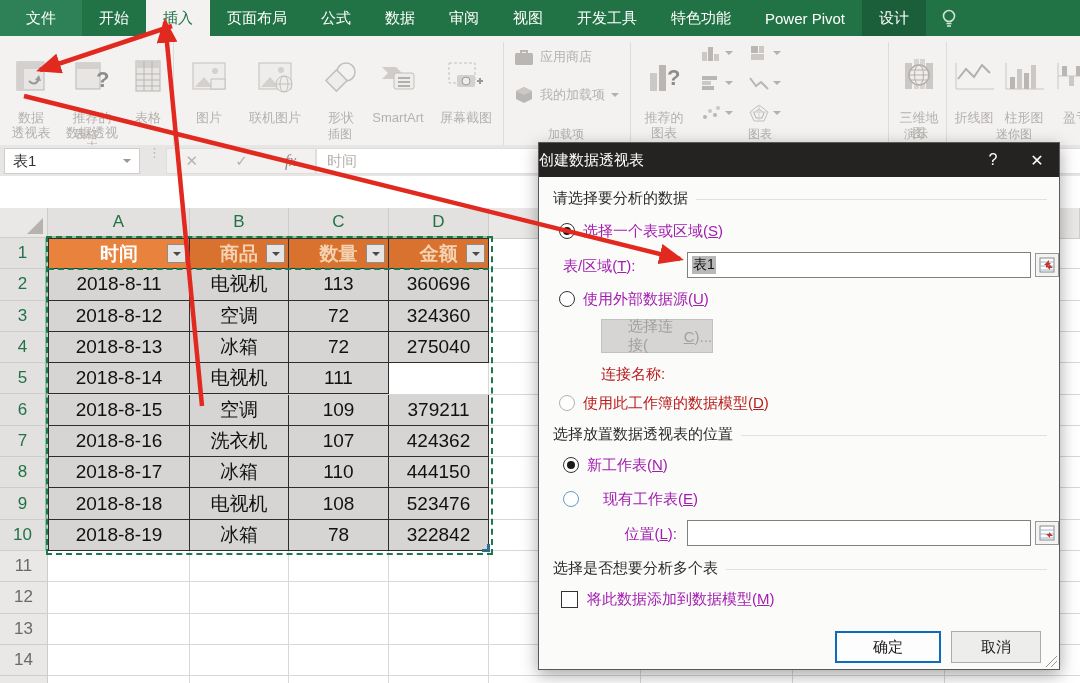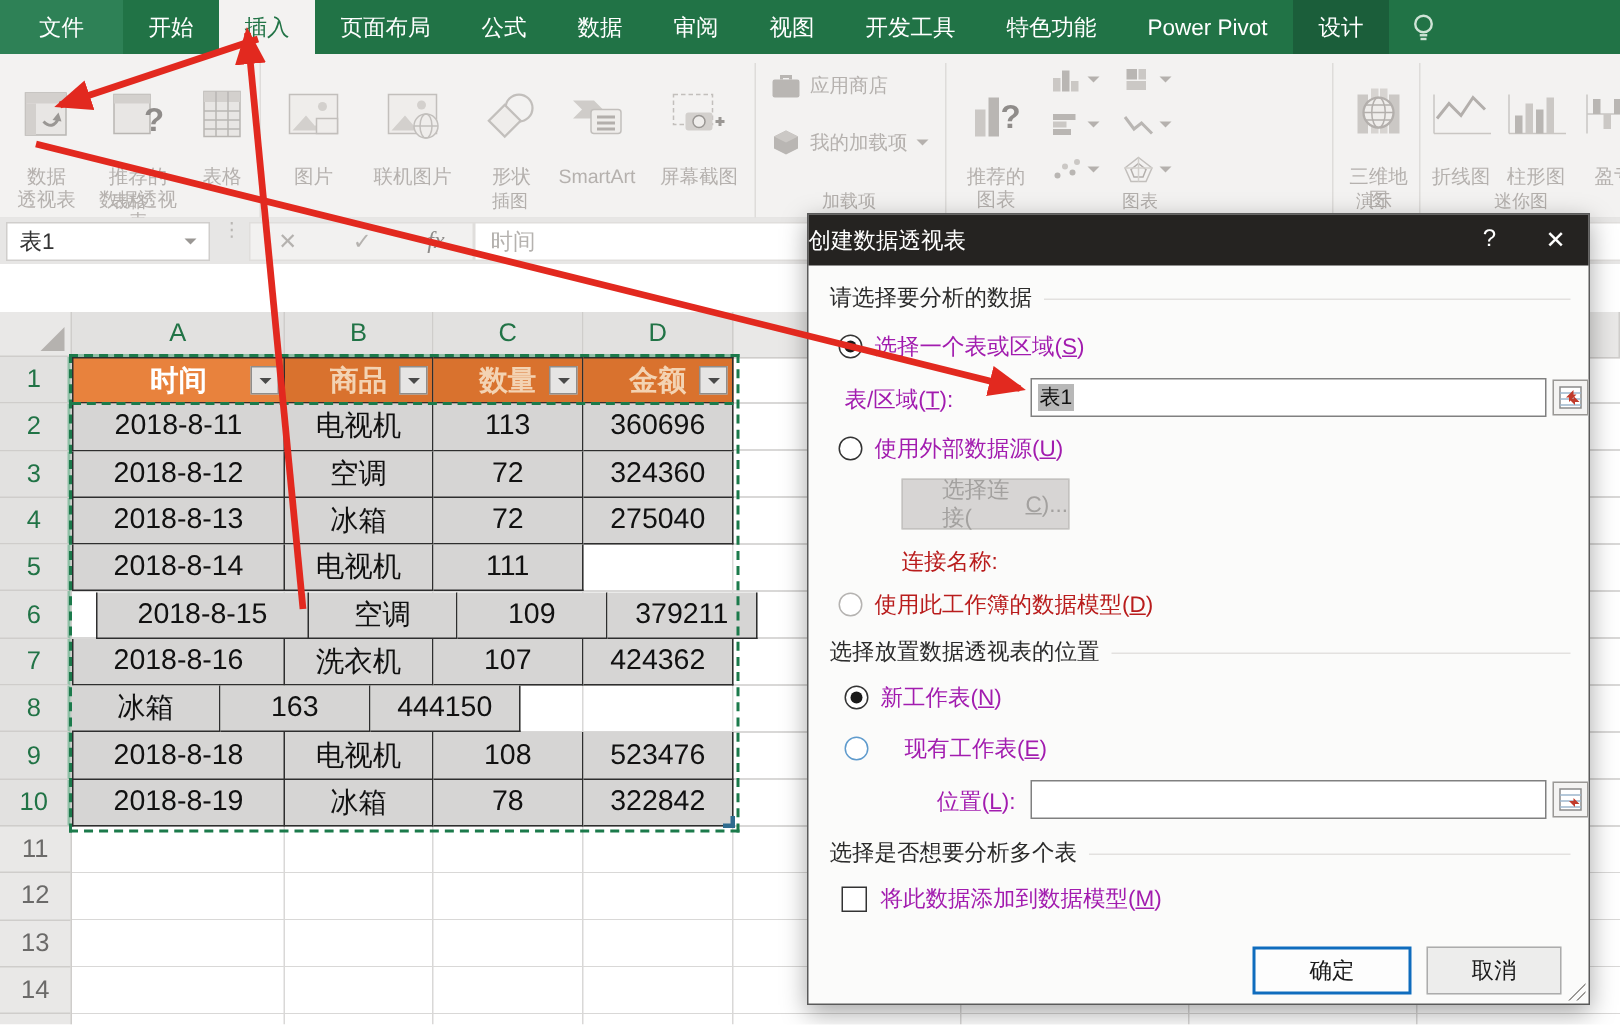--- a/index.html
+++ b/index.html
@@ -474,35 +474,36 @@
         <div class="tcell c0">2018-8-13</div>
         <div class="tcell c1">冰箱</div>
         <div class="tcell c2">72</div>
         <div class="tcell c3">275040</div>
       </div>
       <div class="trow" style="top:125.2px;">
         <div class="tcell c0">2018-8-14</div>
         <div class="tcell c1">电视机</div>
         <div class="tcell c2">111</div>
       </div>
-      <div class="trow" style="top:156.5px;padding-left:16px;">
+      <div class="trow" style="top:156.5px;">
         <div class="tcell c0">2018-8-15</div>
         <div class="tcell c1">空调</div>
         <div class="tcell c2">109</div>
         <div class="tcell c3">379211</div>
       </div>
       <div class="trow" style="top:187.8px;">
         <div class="tcell c0">2018-8-16</div>
         <div class="tcell c1">洗衣机</div>
         <div class="tcell c2">107</div>
         <div class="tcell c3">424362</div>
       </div>
       <div class="trow" style="top:219.1px;">
+        <div class="tcell c0">2018-8-17</div>
         <div class="tcell c1">冰箱</div>
-        <div class="tcell c2">163</div>
+        <div class="tcell c2">110</div>
         <div class="tcell c3">444150</div>
       </div>
       <div class="trow" style="top:250.4px;">
         <div class="tcell c0">2018-8-18</div>
         <div class="tcell c1">电视机</div>
         <div class="tcell c2">108</div>
         <div class="tcell c3">523476</div>
       </div>
       <div class="trow" style="top:281.7px;">
         <div class="tcell c0">2018-8-19</div>

